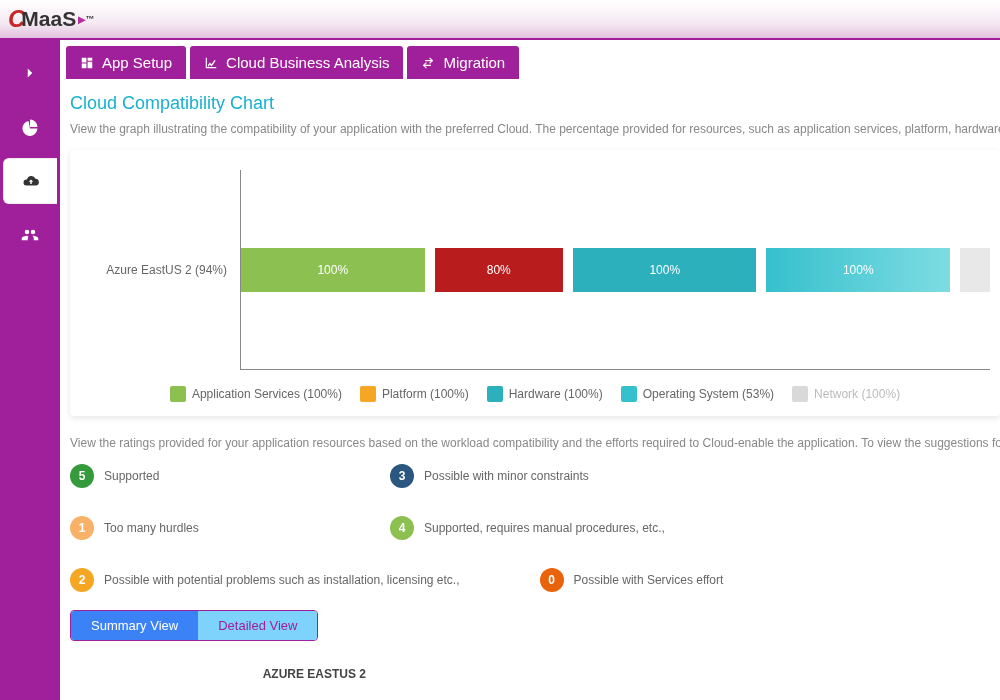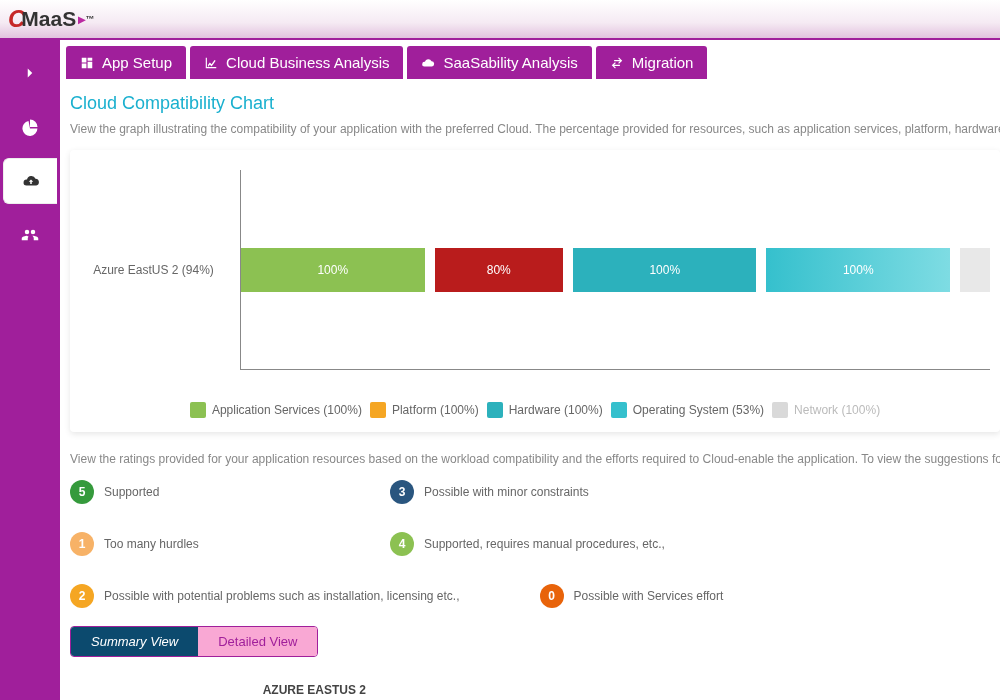--- a/index.html
+++ b/index.html
@@ -45,51 +45,51 @@
 .content { padding: 10px 0 10px 10px; height: calc(700px - 40px - 42px); overflow: hidden; }
 
 .section-title { color: #1ab0cf; font-size: 18px; font-weight: 500; margin: 4px 0 8px; }
 .section-desc { color: #888; font-size: 12px; margin-bottom: 14px; white-space: nowrap; overflow: hidden; }
 
 .chart-card {
   background: #fff; border-radius: 4px; box-shadow: 0 2px 6px rgba(0,0,0,0.1);
   padding: 20px 10px 14px 10px; margin-bottom: 20px;
 }
 .chart-area { display: flex; align-items: center; }
-.chart-ylabel { width: 160px; text-align: center; font-size: 12px; color: #666; padding-right: 13px;}
+.chart-ylabel { width: 160px; text-align: right; font-size: 12px; color: #666; padding-right: 13px;}
 .chart-plot {
   flex: 1; height: 200px; border-left: 1px solid #888; border-bottom: 1px solid #888;
   position: relative; display: flex; align-items: center;
 }
 .barstack { display: flex; width: 100%; height: 44px; gap: 10px; }
 .seg { display: flex; align-items: center; justify-content: center; color: #fff; font-size: 12px; }
 .seg1 { background: #8cc152; flex: 1; }
 .seg2 { background: #b91c1c; flex: 0.7; }
 .seg3 { background: #2cb1bc; flex: 1; }
 .seg4 { background: linear-gradient(to right, #35c0cd, #7edce3); flex: 1; }
 .seg5 { background: #e8e8e8; width: 30px; }
 
-.legend { display: flex; gap: 8px; justify-content: center; align-items: flex-end; margin-top: 32px; flex-wrap: wrap; font-size: 12px; color: #666;}
+.legend { display: flex; gap: 18px; justify-content: center; align-items: flex-end; margin-top: 16px; flex-wrap: wrap; font-size: 12px; color: #666;}
 .legend-item { display: flex; align-items: center; gap: 6px; }
 .legend-sw { width: 16px; height: 16px; border-radius: 2px; }
 
 .ratings-legend { display: flex; flex-wrap: wrap; gap: 28px 80px; margin: 14px 0 18px; }
 .rating-item { display: flex; align-items: center; gap: 10px; font-size: 12px; color: #666; min-width: 240px;}
 .rating-item.wide { min-width: 340px; }
 .badge {
   width: 24px; height: 24px; border-radius: 50%; color: #fff;
   display: flex; align-items: center; justify-content: center; font-weight: 600; font-size: 12px;
 }
 .b5 { background: #359a3c; } .b4 { background: #8cc152; } .b3 { background: #2a567f; }
 .b2 { background: #f5a623; } .b1 { background: #f7b267; } .b0 { background: #e8630a; }
 
 .view-tabs { display: inline-flex; border: 1px solid #a01f9b; border-radius: 4px; overflow: hidden; }
 .vtab { padding: 7px 20px; font-size: 13px; cursor: pointer; }
-.vtab.active { background: #0c4a6e; color: #fff; font-style: italic; }
-.vtab.inactive { background: #f9a8d4; color: #a01f9b; }
+.vtab.active { background: #3b82f6; color: #fff; }
+.vtab.inactive { background: #7dd3fc; color: #a01f9b; }
 
 .data-table { margin-top: 20px; width: 300px; }
 .dt-head { text-align: right; font-size: 12px; font-weight: 700; color: #444; padding: 6px 4px; }
 
 svg.icon { width: 18px; height: 18px; fill: currentColor; }
 svg.icon.sm { width: 14px; height: 14px; }
 </style>
 </head>
 <body>
 
@@ -134,26 +134,20 @@
         <svg class="icon sm" viewBox="0 0 24 24">
             <path d="M3 3h8v8H3zm10 0h8v5h-8zm0 7h8v11h-8zM3 13h8v8H3z"></path>
           </svg>
         <span>App Setup</span>
       </div>
       <div class="tab">
         <svg class="icon sm" viewBox="0 0 24 24">
             <path d="M3 3v18h18v-2H5V3zm4 12l3-4 3 3 5-7 2 1-7 10-3-3-3 4z"></path>
           </svg>
         <span>Cloud Business Analysis</span>
-      </div>
-      <div class="tab">
-        <svg class="icon sm" viewBox="0 0 24 24">
-            <path d="M19 18H6a4 4 0 1 1 .7-7.95A6 6 0 0 1 18 9a4.5 4.5 0 0 1 1 8.9z"></path>
-          </svg>
-        <span>SaaSability Analysis</span>
       </div>
       <div class="tab">
         <svg class="icon sm" viewBox="0 0 24 24">
             <path d="M7 7h10l-3-3 1.4-1.4L21 8l-5.6 5.4L14 12l3-3H7zm10 10H7l3 3-1.4 1.4L3 16l5.6-5.4L10 12l-3 3h10z"></path>
           </svg>
         <span>Migration</span>
       </div>
     </div>
 
     <div class="content">

